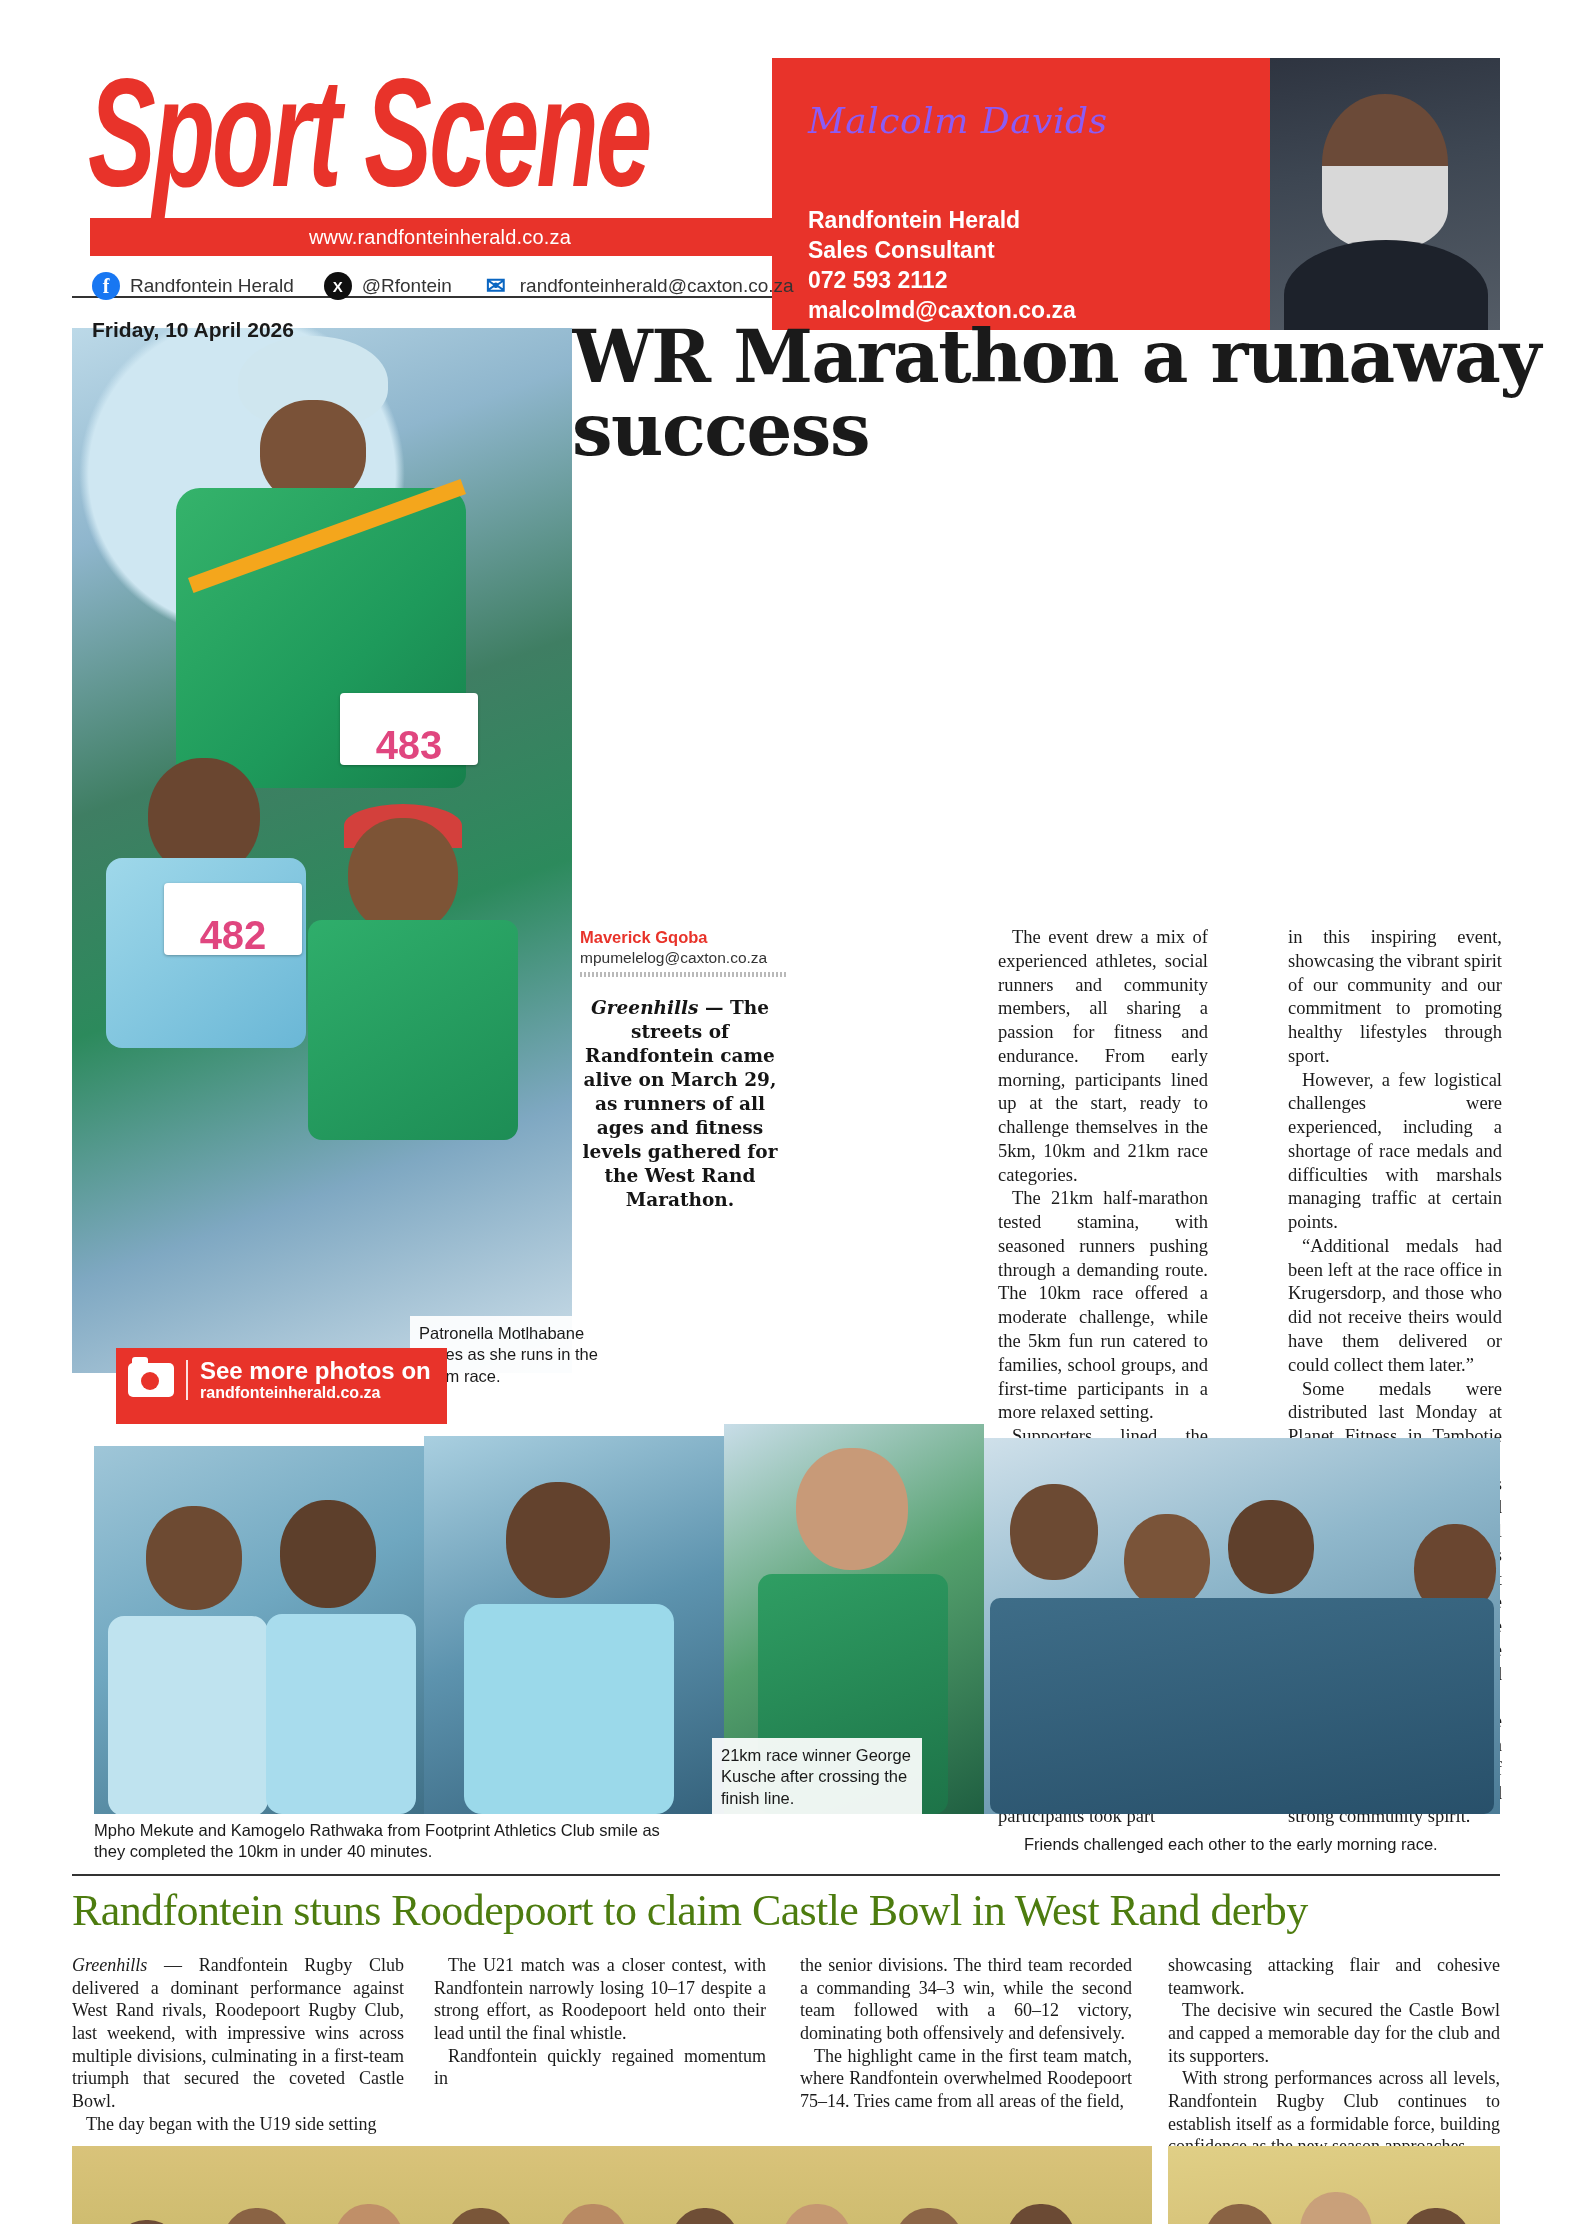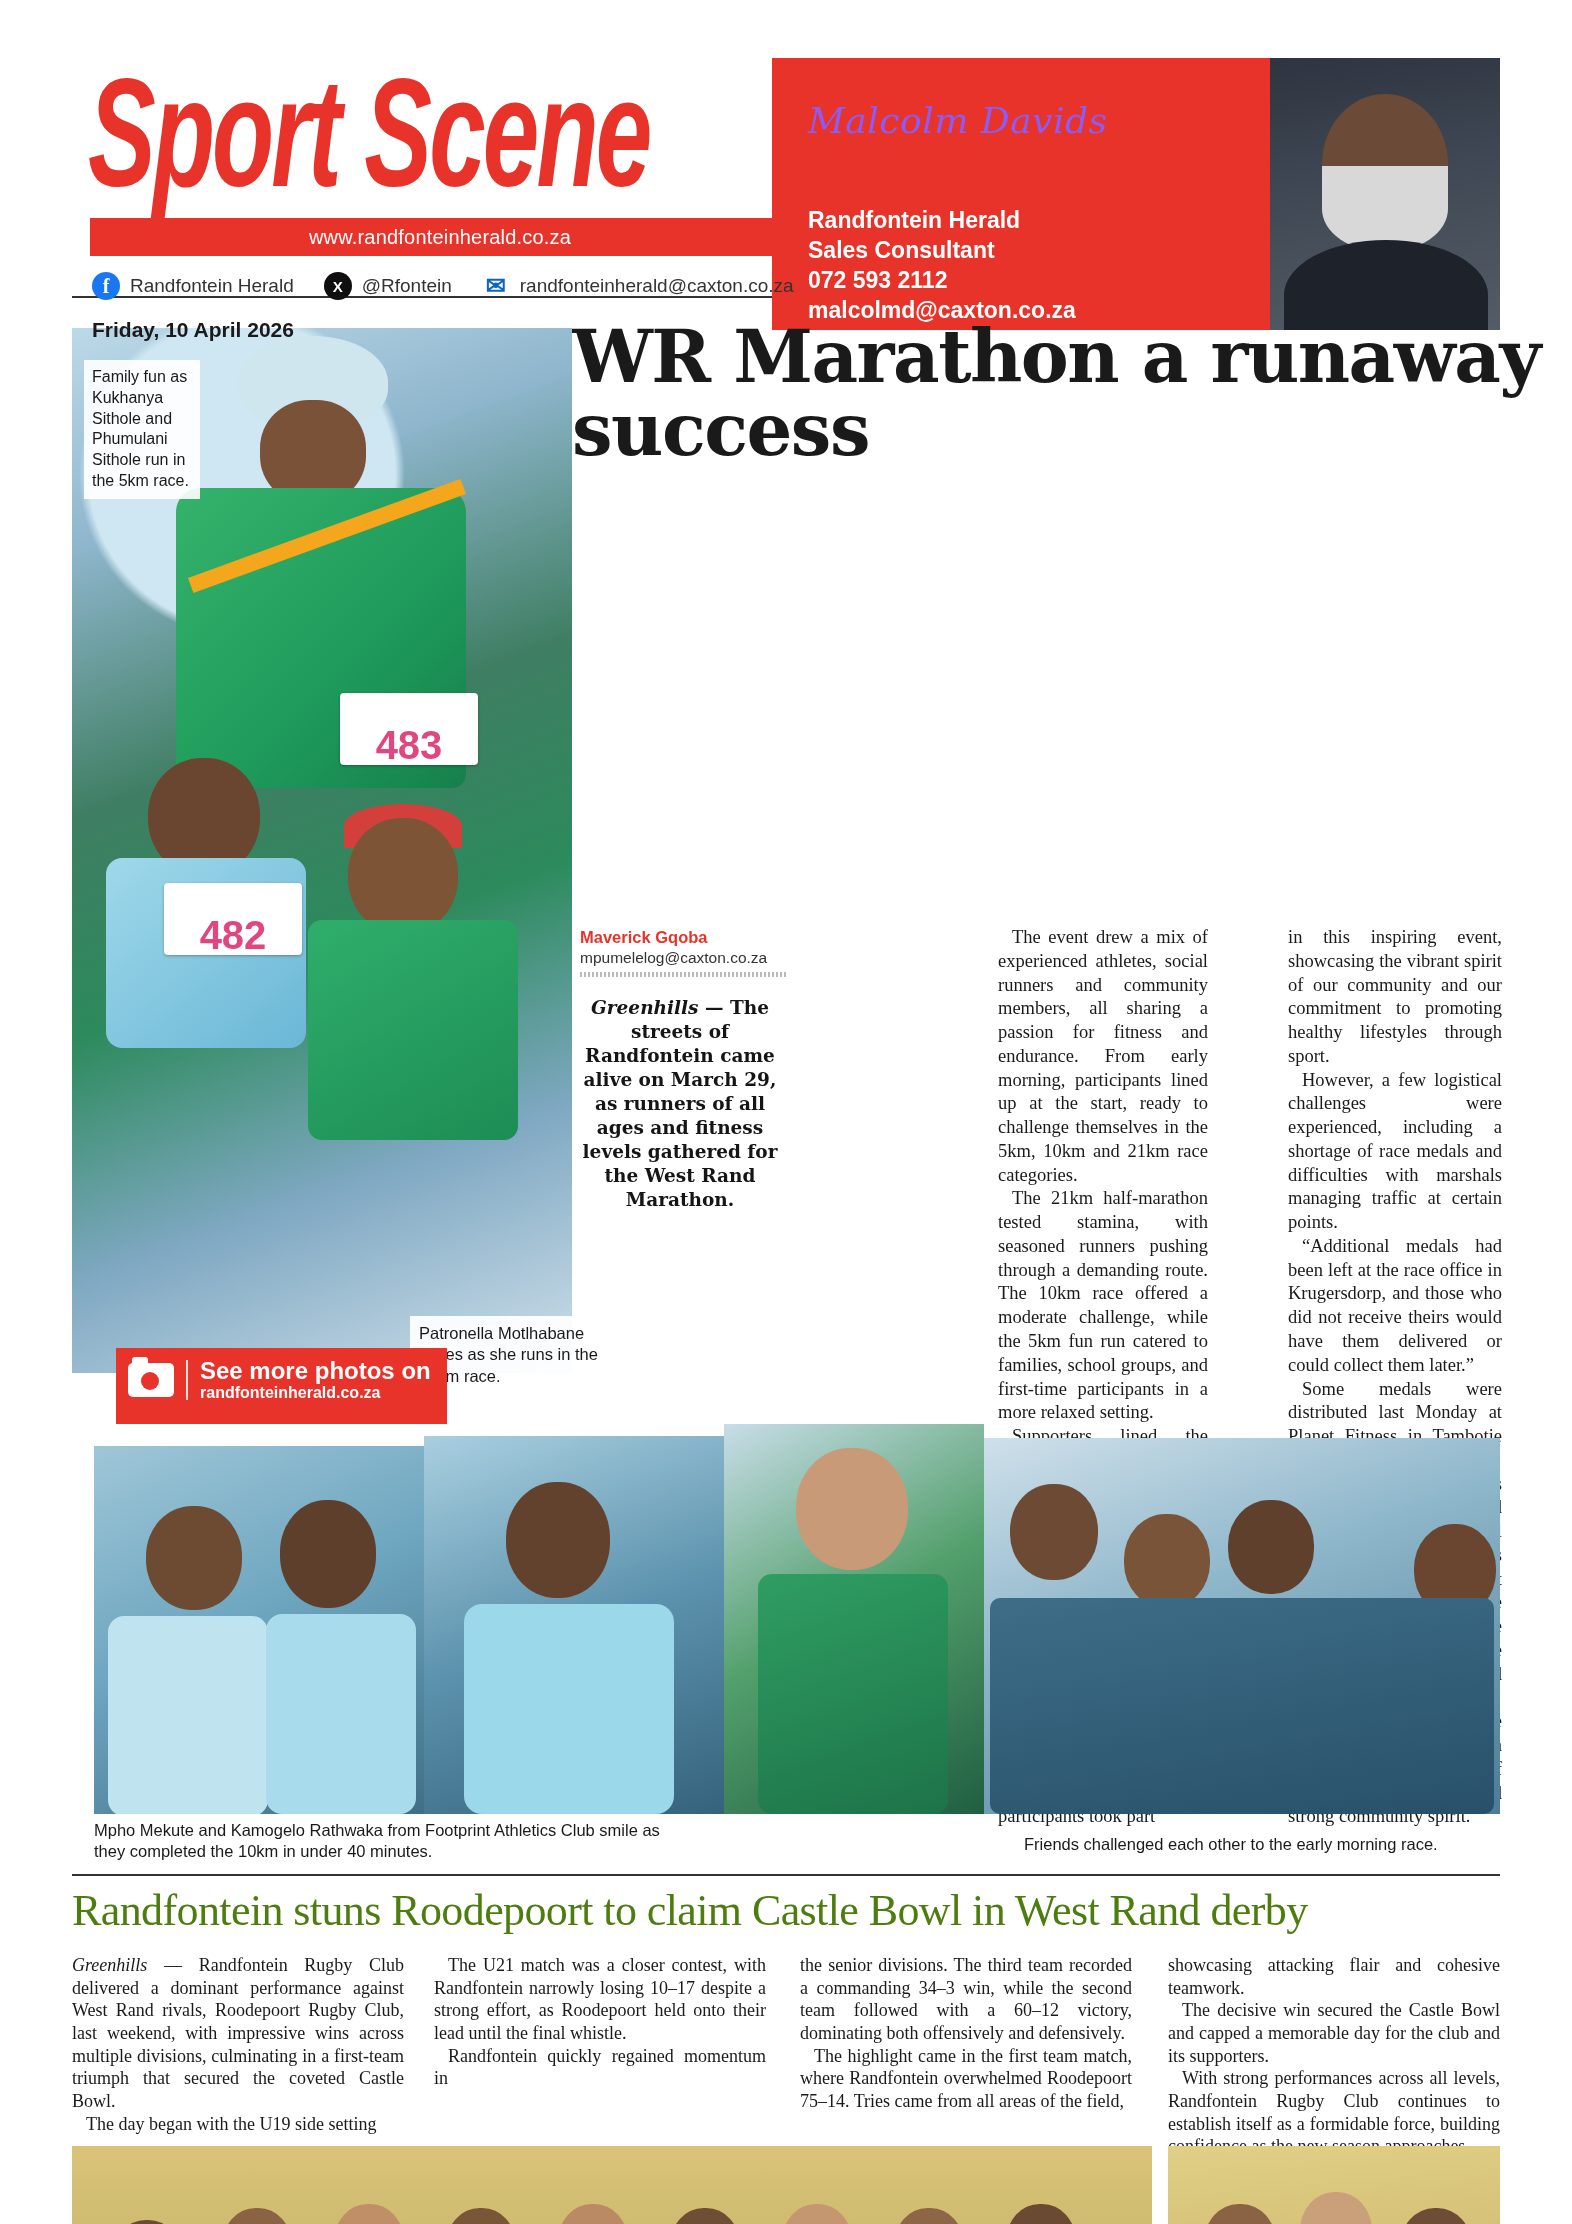--- a/index.html
+++ b/index.html
@@ -303,21 +303,20 @@
         <div class="ph-face"></div>
       <div class="ph-shirt"></div>
         <div class="ph-stripe"></div>
       <div class="ph-girl-head"></div>
         <div class="ph-girl-top"></div>
       <div class="ph-woman-cap"></div>
         <div class="ph-woman-head"></div>
         <div class="ph-woman-top"></div>
       <div class="bib b1">483</div>
       <div class="bib b2">482</div>
-      <div class="cap-overlay">Family fun as Kukhanya Sithole and Phumulani Sithole run in the 5km race.</div>
     </div>
 
     <div class="cap-float cap-10km">Patronella Motlhabane poses as she runs in the 10km race.</div>
 
     <div class="seemore">
       <div class="cam"></div>
       <div class="seemore-div"></div>
       <div>
         <div class="seemore-t1">See more photos on</div>
         <div class="seemore-t2">randfonteinherald.co.za</div>
@@ -370,20 +369,21 @@
       <div class="sp sp4">
         <div class="blob" style="left:26px;top:46px;width:88px;height:96px;background:#6c4a33"></div>
         <div class="blob" style="left:140px;top:76px;width:86px;height:94px;background:#7a5439"></div>
         <div class="blob" style="left:244px;top:62px;width:86px;height:94px;background:#5f402c"></div>
         <div class="blob" style="left:344px;top:58px;width:86px;height:94px;background:#70４a33"></div>
         <div class="blob" style="left:430px;top:86px;width:82px;height:92px;background:#6a4630"></div>
         <div class="blob" style="left:6px;top:160px;width:504px;height:216px;background:linear-gradient(170deg,#3e6d88,#28506a);border-radius:10px"></div>
       </div>
     </div>
 
+    <div class="cap-float cap-21km">21km race winner George Kusche after crossing the finish line.</div>
 
     <div class="cap-row">
       <div class="cap-a">Mpho Mekute and Kamogelo Rathwaka from Footprint Athletics Club smile as they completed the 10km in under 40 minutes.</div>
       <div class="cap-c">Friends challenged each other to the early morning race.</div>
     </div>
 
     <div class="rule2"></div>
     <h2 class="head2">Randfontein stuns Roodepoort to claim Castle Bowl in West Rand derby</h2>
 
     <div class="s2col s2c1">

